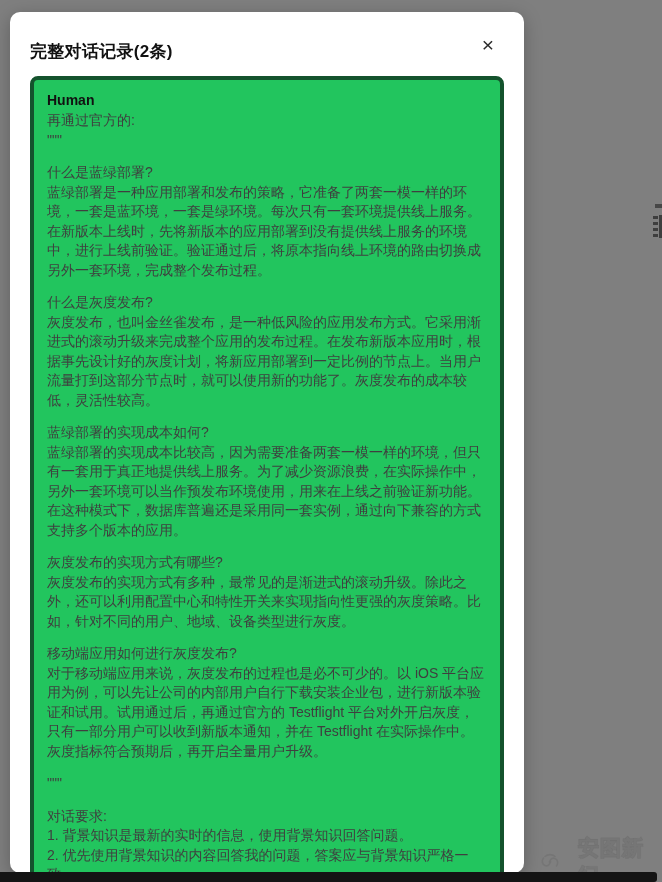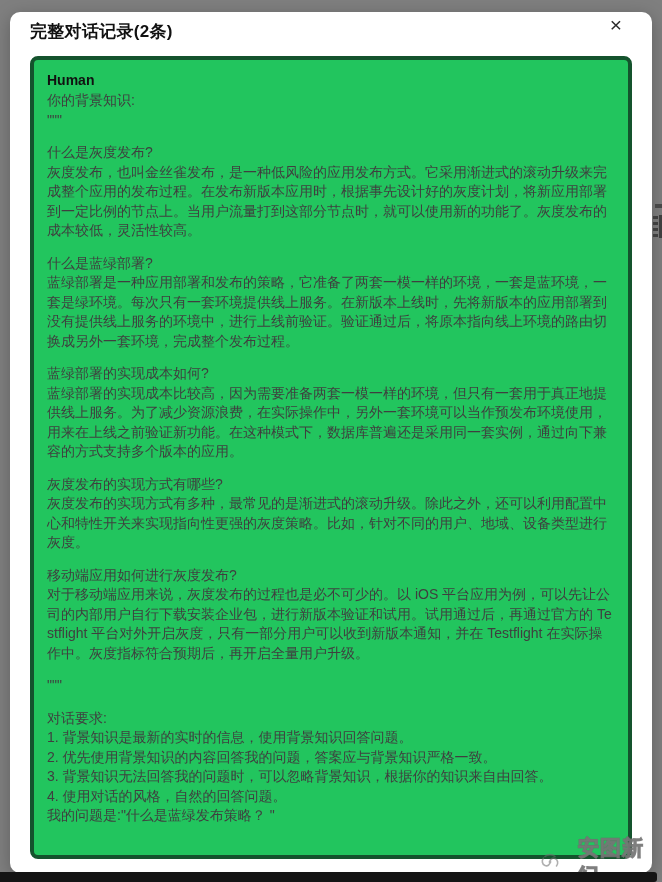--- a/index.html
+++ b/index.html
@@ -13,25 +13,25 @@
     width: 662px;
     height: 882px;
     overflow: hidden;
     background: #7f7f7f; 
   }
   
   .modal {
     position: absolute;
     left: 10px;
     top: 12px;
-    width: 642px;
+    width: 514px;
     height: 861px; 
     background: #ffffff;
     border-radius: 10px;
-    padding: 0 20px 0 20px;
+    padding: 20px 20px 0 20px;
     overflow: hidden;
     box-shadow: 0 4px 18px rgba(0,0,0,0.25);
   }
   .modal-header {
     position: relative;
     height: 34px;
     margin-bottom: 10px;
   }
   .modal-title {
     margin: 0;
@@ -145,26 +145,26 @@
 <div id="screen">
 
   <div class="modal">
     <div class="modal-header">
       <h2 class="modal-title">完整对话记录(2条)</h2>
       <span class="close-btn">×</span>
     </div>
     <div class="message-list" id="message-list">
         <div class="card">
           <div class="role">Human</div>
-          <p class="para">你的背景知识:
+          <p class="para">再通过官方的:
 """</p>
+          <p class="para">什么是蓝绿部署?
+蓝绿部署是一种应用部署和发布的策略，它准备了两套一模一样的环境，一套是蓝环境，一套是绿环境。每次只有一套环境提供线上服务。在新版本上线时，先将新版本的应用部署到没有提供线上服务的环境中，进行上线前验证。验证通过后，将原本指向线上环境的路由切换成另外一套环境，完成整个发布过程。</p>
           <p class="para">什么是灰度发布?
 灰度发布，也叫金丝雀发布，是一种低风险的应用发布方式。它采用渐进式的滚动升级来完成整个应用的发布过程。在发布新版本应用时，根据事先设计好的灰度计划，将新应用部署到一定比例的节点上。当用户流量打到这部分节点时，就可以使用新的功能了。灰度发布的成本较低，灵活性较高。</p>
-          <p class="para">什么是蓝绿部署?
-蓝绿部署是一种应用部署和发布的策略，它准备了两套一模一样的环境，一套是蓝环境，一套是绿环境。每次只有一套环境提供线上服务。在新版本上线时，先将新版本的应用部署到没有提供线上服务的环境中，进行上线前验证。验证通过后，将原本指向线上环境的路由切换成另外一套环境，完成整个发布过程。</p>
           <p class="para">蓝绿部署的实现成本如何?
 蓝绿部署的实现成本比较高，因为需要准备两套一模一样的环境，但只有一套用于真正地提供线上服务。为了减少资源浪费，在实际操作中，另外一套环境可以当作预发布环境使用，用来在上线之前验证新功能。在这种模式下，数据库普遍还是采用同一套实例，通过向下兼容的方式支持多个版本的应用。</p>
           <p class="para">灰度发布的实现方式有哪些?
 灰度发布的实现方式有多种，最常见的是渐进式的滚动升级。除此之外，还可以利用配置中心和特性开关来实现指向性更强的灰度策略。比如，针对不同的用户、地域、设备类型进行灰度。</p>
           <p class="para">移动端应用如何进行灰度发布?
 对于移动端应用来说，灰度发布的过程也是必不可少的。以 iOS 平台应用为例，可以先让公司的内部用户自行下载安装企业包，进行新版本验证和试用。试用通过后，再通过官方的 Testflight 平台对外开启灰度，只有一部分用户可以收到新版本通知，并在 Testflight 在实际操作中。灰度指标符合预期后，再开启全量用户升级。</p>
           <p class="para">"""</p>
           <p class="para">对话要求:
 1. 背景知识是最新的实时的信息，使用背景知识回答问题。
 2. 优先使用背景知识的内容回答我的问题，答案应与背景知识严格一致。

